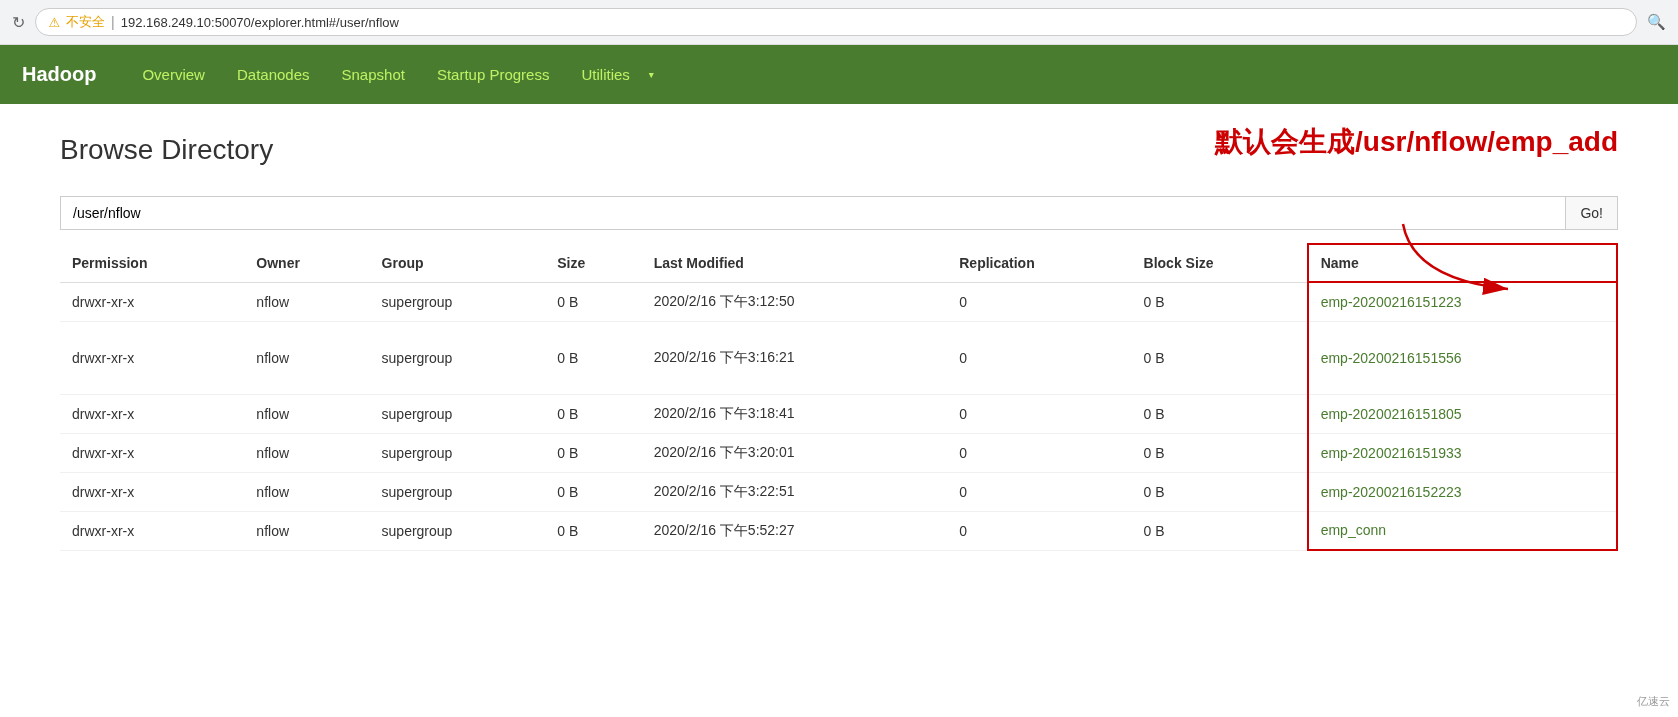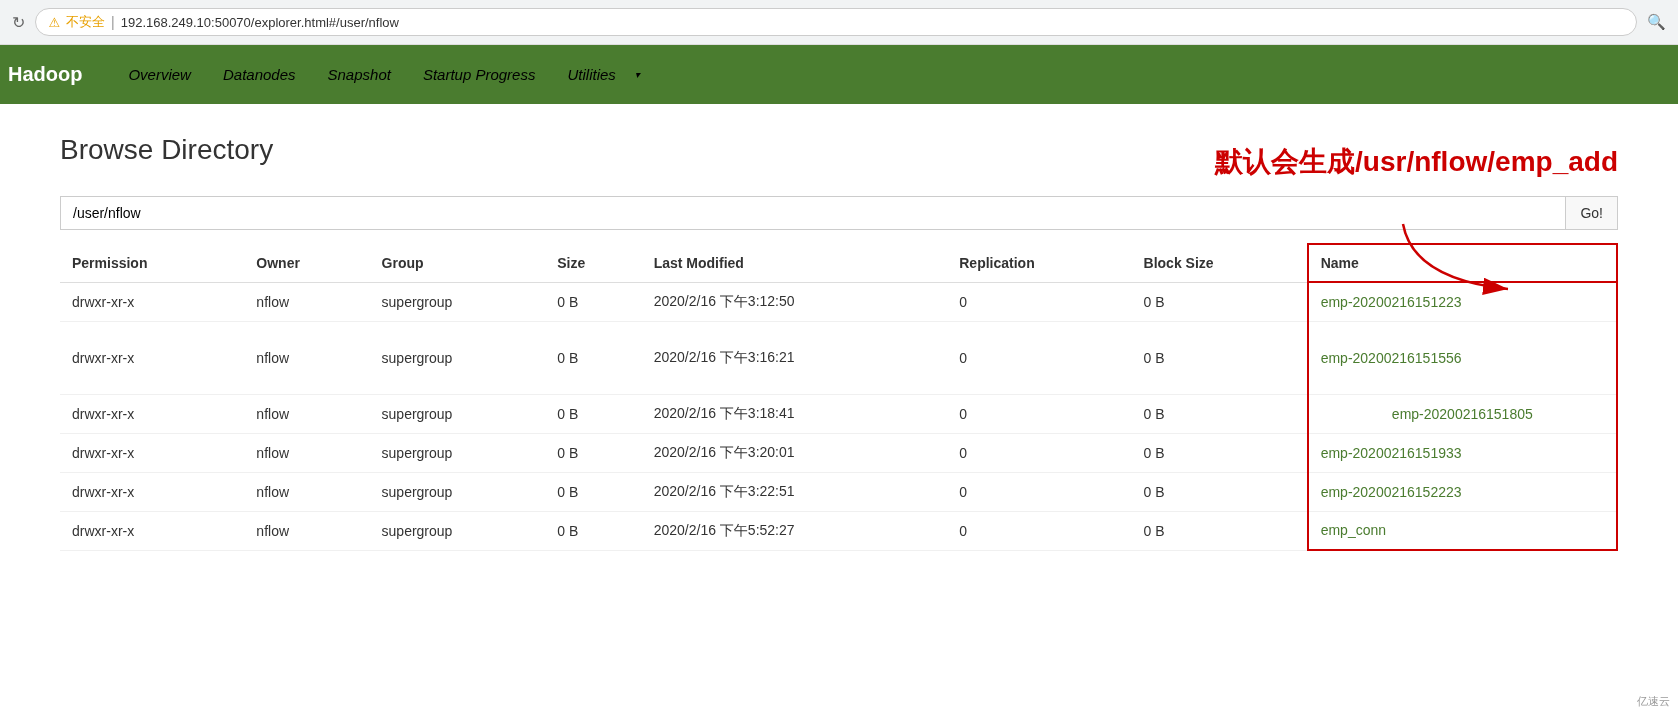--- a/index.html
+++ b/index.html
@@ -18,31 +18,31 @@
       flex: 1; display: flex; align-items: center;
       background: #fff; border: 1px solid #ccc; border-radius: 20px;
       padding: 4px 12px; gap: 6px;
     }
     .warning-icon { color: #e8a000; font-size: 13px; }
     .url-text { font-size: 13px; color: #333; flex: 1; }
     .browser-search-icon { color: #666; font-size: 15px; }
 
     
     .navbar {
-      background: #4a7c2f; padding: 0 8px;
+      background: #4a7c2f; padding: 0 22px;
       display: flex; align-items: center; gap: 0;
     }
     .navbar-brand {
       color: #fff; font-size: 20px; font-weight: bold;
       padding: 18px 20px 18px 0;
       margin-right: 10px;
     }
     .navbar-item {
-      color: #000000; padding: 18px 16px;
-      cursor: pointer; font-size: 15px; white-space: nowrap; font-style: italic;
+      color: #bef264; padding: 18px 16px;
+      cursor: pointer; font-size: 15px; white-space: nowrap;
     }
     .navbar-dropdown {
       display: flex; align-items: center; gap: 19px;
     }
     .dropdown-arrow { font-size: 10px; }
 
     
     .main-content {
       padding: 30px 60px;
       position: relative;
@@ -55,21 +55,20 @@
 
     
     .annotation {
       position: absolute;
       top: 20px; right: 60px;
       color: #cc0000;
       font-size: 28px;
       font-weight: bold;
       line-height: 1.3;
       pointer-events: none;
-      margin-top: 20px;
     }
 
     
     .annotation-arrow {
       position: absolute;
       top: 115px;
       right: 155px;
       pointer-events: none;
     }
 
@@ -198,21 +197,21 @@
       <td class="name-col" style="border-left: 2px solid #cc0000; border-right: 2px solid #cc0000; padding:28px 12px;">emp-20200216151556</td>
     </tr>
           <tr>
       <td>drwxr-xr-x</td>
       <td>nflow</td>
       <td>supergroup</td>
       <td>0 B</td>
       <td>2020/2/16 下午3:18:41</td>
       <td>0</td>
       <td>0 B</td>
-      <td class="name-col" style="border-left: 2px solid #cc0000; border-right: 2px solid #cc0000; padding:10px 12px;text-align:center;">emp-20200216151805</td>
+      <td class="name-col" style="border-left: 2px solid #cc0000; border-right: 2px solid #cc0000; padding:10px 12px;">emp-20200216151805</td>
     </tr>
           <tr>
       <td>drwxr-xr-x</td>
       <td>nflow</td>
       <td>supergroup</td>
       <td>0 B</td>
       <td>2020/2/16 下午3:20:01</td>
       <td>0</td>
       <td>0 B</td>
       <td class="name-col" style="border-left: 2px solid #cc0000; border-right: 2px solid #cc0000; padding:10px 12px;">emp-20200216151933</td>

